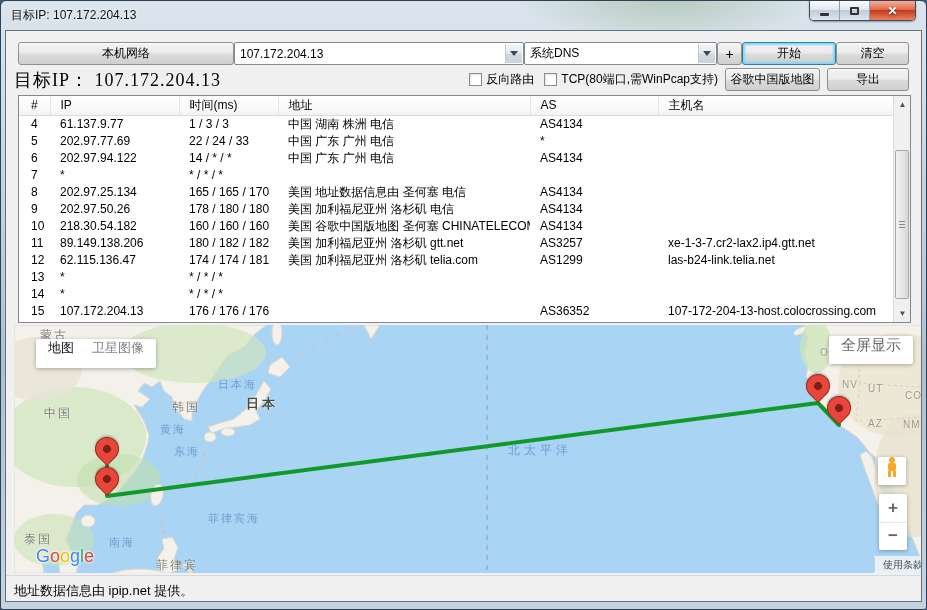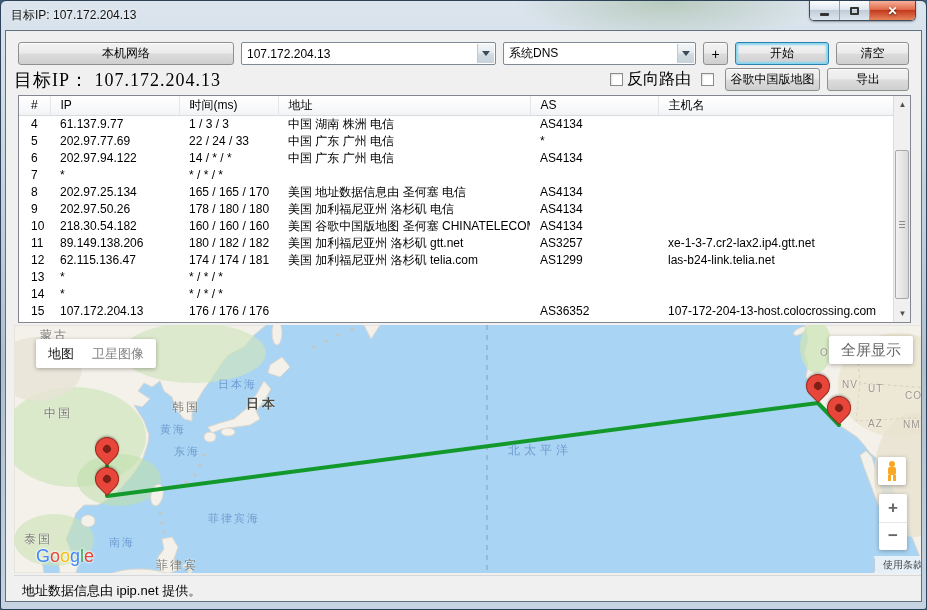--- a/index.html
+++ b/index.html
@@ -26,21 +26,21 @@
     border-right:1px solid #8ea0b0; cursor:default; }
   .winbtn.close { width:45px; border-right:none;
     background:linear-gradient(180deg,#f6b09a 0%,#e06a4a 45%,#c23b1e 50%,#e8825b 100%); }
   .glyph-min { width:9px; height:3px; background:#333; margin-top:7px; border-radius:1px; }
   .glyph-max { width:9px; height:8px; border:2px solid #333; border-radius:1px; background:transparent; }
   .glyph-close { color:#fff; font-weight:bold; font-size:12px; text-shadow:0 1px 2px rgba(0,0,0,.6); }
 
   .client { width:100%; height:100%; background:#f0f0f0; border:1px solid #63707e; position:relative; overflow:hidden; }
 
   
-  .row1 { position:absolute; left:12px; right:12px; top:11px; height:23px; display:flex; gap:7px; }
+  .row1 { position:absolute; left:12px; right:12px; top:11px; height:23px; display:flex; }
   .row2 { position:absolute; left:8px; right:12px; top:37px; height:23px; display:flex; align-items:center; }
   .btn { height:23px; border:1px solid #8e8f8f; border-radius:3px;
     background:linear-gradient(180deg,#f3f3f3 0%,#ebebeb 48%,#dcdcdc 52%,#cfcfcf 100%);
     display:flex; align-items:center; justify-content:center; font-size:12px; cursor:default;
     box-shadow:inset 0 1px 0 rgba(255,255,255,.8); }
   .btn-local { width:216px; }
   .btn-plus { width:25px; font-size:14px; }
   .btn-start { width:94px; border:1px solid #2d7fae; box-shadow:inset 0 0 2px 2px #86d5f0, inset 0 1px 0 rgba(255,255,255,.8); }
   .btn-clear { width:73px; }
   .btn-gmap  { width:95px; margin-left:7px; }
@@ -49,21 +49,21 @@
     display:flex; align-items:center; padding:0 20px 0 5px; }
   .combo-ip { flex:1; }
   .combo-dns { width:193px; }
   .combo .arrowbox { position:absolute; right:1px; top:1px; bottom:1px; width:17px;
     background:linear-gradient(180deg,#f3f6f8 0%,#e4eaef 48%,#d2dbe2 52%,#c7d2da 100%);
     border-left:1px solid #c0c8d0; display:flex; align-items:center; justify-content:center; }
   .combo .arrow { width:0; height:0; border-left:4px solid transparent; border-right:4px solid transparent; border-top:5px solid #3a4a58; }
   .target-label { font-family:"Liberation Serif", serif; font-size:18px; letter-spacing:1px; color:#000; }
   .cbgroup { display:flex; align-items:center; margin-left:auto; }
   .checkbox { width:13px; height:13px; border:1px solid #8b8b8b; background:#fff; margin:0 4px 0 10px; box-shadow:inset 1px 1px 2px rgba(0,0,0,.12); }
-  .cblabel { font-size:16px; }
+  .cblabel { font-size:12px; }
 
   
   .tablewrap { position:absolute; left:12px; top:64px; width:893px; height:228px;
     border:1px solid #828790; background:#fff; overflow:hidden; }
   table.trace { border-collapse:collapse; table-layout:fixed; width:876px; }
   table.trace th { height:19px; font-weight:normal; text-align:left; padding:0 0 0 10px; font-size:12px;
     background:linear-gradient(180deg,#ffffff 0%,#f7f8fa 70%,#f1f2f4 100%);
     border-bottom:1px solid #d9dbde; border-right:1px solid #e4e6e9; }
   table.trace td { height:17px; padding:0 0 0 10px; font-size:12px; white-space:nowrap; overflow:hidden; }
   .c0{width:31px;} .c1{width:129px;} .c2{width:99px;} .c3{width:252px;} .c4{width:128px;} .c5{width:auto;}
@@ -84,21 +84,21 @@
   .map-label { position:absolute; pointer-events:none; white-space:nowrap; }
   .ml-ocean { color:#6d9cd1; font-size:11px; letter-spacing:2px; }
   .ml-ocean-lg { color:#6d9cd1; font-size:12px; letter-spacing:4px; }
   .ml-land { color:#7a7a72; font-size:12px; letter-spacing:2px; text-shadow:0 0 2px #fff; }
   .ml-land-strong { color:#4a4a42; font-size:13px; font-weight:bold; letter-spacing:3px; text-shadow:0 0 2px #fff; }
   .ml-state { color:#9a968c; font-size:10px; letter-spacing:1px; text-shadow:0 0 2px #fff; }
   .pin { position:absolute; width:24px; height:24px; border-radius:50% 50% 50% 0; transform:rotate(-45deg);
     border:1px solid #992a1e; box-shadow:1px -1px 2px rgba(0,0,0,.25); }
   .pin::after { content:''; position:absolute; left:7px; top:7px; width:8px; height:8px; border-radius:50%; background:#7e2016; }
   .mapbox { position:absolute; background:#fff; box-shadow:0 1px 4px rgba(0,0,0,.3); border-radius:2px;
-    display:flex; align-items:center; justify-content:center; }
+    display:flex; align-items:flex-start; justify-content:center; }
   .maptype { left:22px; top:14px; height:29px; padding:0 12px; gap:18px; }
   .maptype .sel { font-size:13px; color:#111; }
   .maptype .unsel { font-size:13px; color:#838383; }
   .fullscreen { right:18px; top:11px; height:28px; padding:0 12px; font-size:15px; color:#666; }
   .pegmanbox { right:25px; top:132px; width:28px; height:28px; }
   .zoomctl { position:absolute; right:24px; top:169px; width:28px; height:56px; background:#fff;
     box-shadow:0 1px 4px rgba(0,0,0,.3); border-radius:2px; display:flex; flex-direction:column; }
   .zoombtn { flex:1; display:flex; align-items:center; justify-content:center; font-size:17px; color:#666; font-weight:bold; }
   .zoombtn.in { border-bottom:1px solid #e6e6e6; }
   .pegman { position:relative; width:12px; height:20px; }
@@ -108,21 +108,21 @@
     background:linear-gradient(90deg,#f9a825 0 3px,transparent 3px 5px,#f9a825 5px); }
   .attrib { position:absolute; right:0; bottom:0; height:17px; display:flex; align-items:center;
     background:rgba(250,250,250,.75); font-size:10px; color:#444; }
   .attrib .txt { padding:0 8px; }
   .attrib .terms { padding:0 8px; border-left:1px solid rgba(0,0,0,.15); }
   .glogo { position:absolute; left:22px; bottom:6px; font-size:18px; font-weight:normal; letter-spacing:0px;
     font-family:"Liberation Sans", sans-serif; text-shadow:0 0 3px #fff,0 0 3px #fff; }
   .glogo span { display:inline-block; }
 
   
-  .statusbar { position:absolute; left:8px; right:0; top:544px; height:30px; background:#f0f0f0;
+  .statusbar { position:absolute; left:0; right:0; top:544px; height:30px; background:#f0f0f0;
     border-top:1px solid #d8d8d8; display:flex; align-items:center; padding-left:8px; font-size:13px; }
 </style>
 </head>
 <body>
 
 <div class="window">
   <div class="titlebar">
     <span class="title">目标IP: 107.172.204.13</span>
     <div class="winbtns">
       <div class="winbtn">
@@ -157,20 +157,21 @@
       <div class="btn btn-start">开始</div>
       <div class="btn btn-clear">清空</div>
     </div>
 
     <div class="row2">
       <span class="target-label">目标IP： 107.172.204.13</span>
       <div class="cbgroup">
         <span class="checkbox"></span>
         <span class="cblabel">反向路由</span>
         <span class="checkbox"></span>
+        <span class="cblabel">TCP(80端口,需WinPcap支持)</span>
         <div class="btn btn-gmap">谷歌中国版地图</div>
         <div class="btn btn-export">导出</div>
       </div>
     </div>
 
     <div class="tablewrap">
       <table class="trace">
         <thead>
           <tr>
             <th class="c0">#</th>

